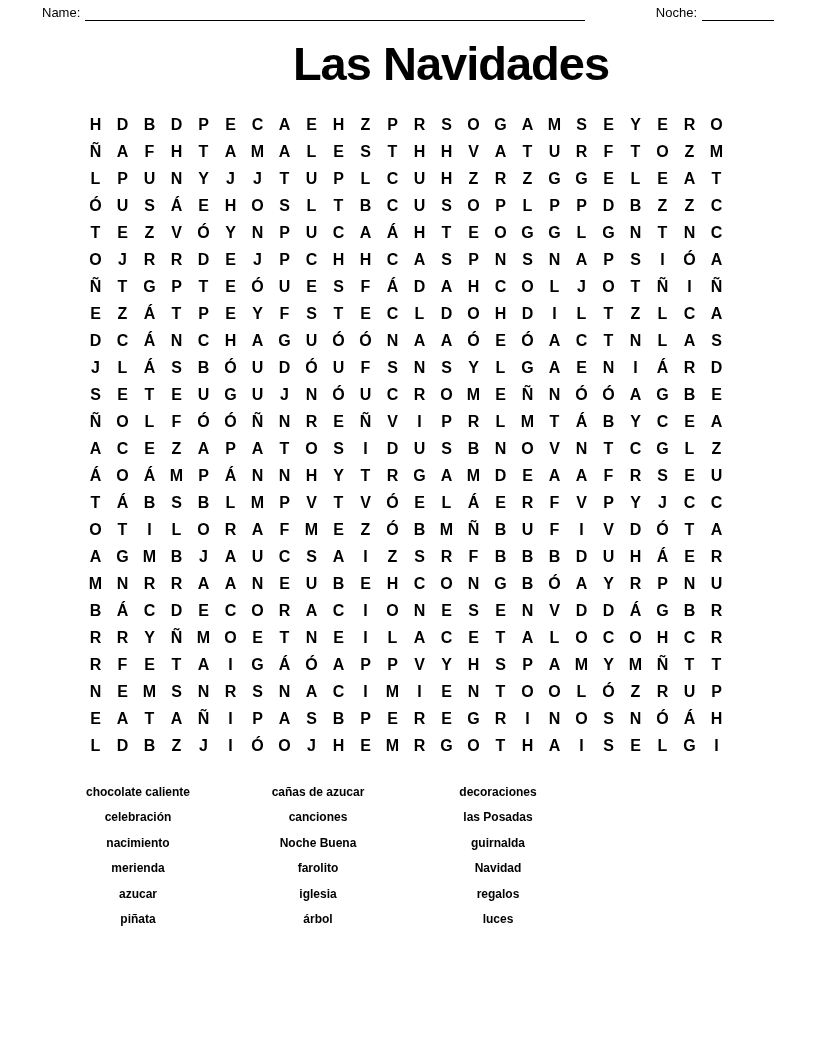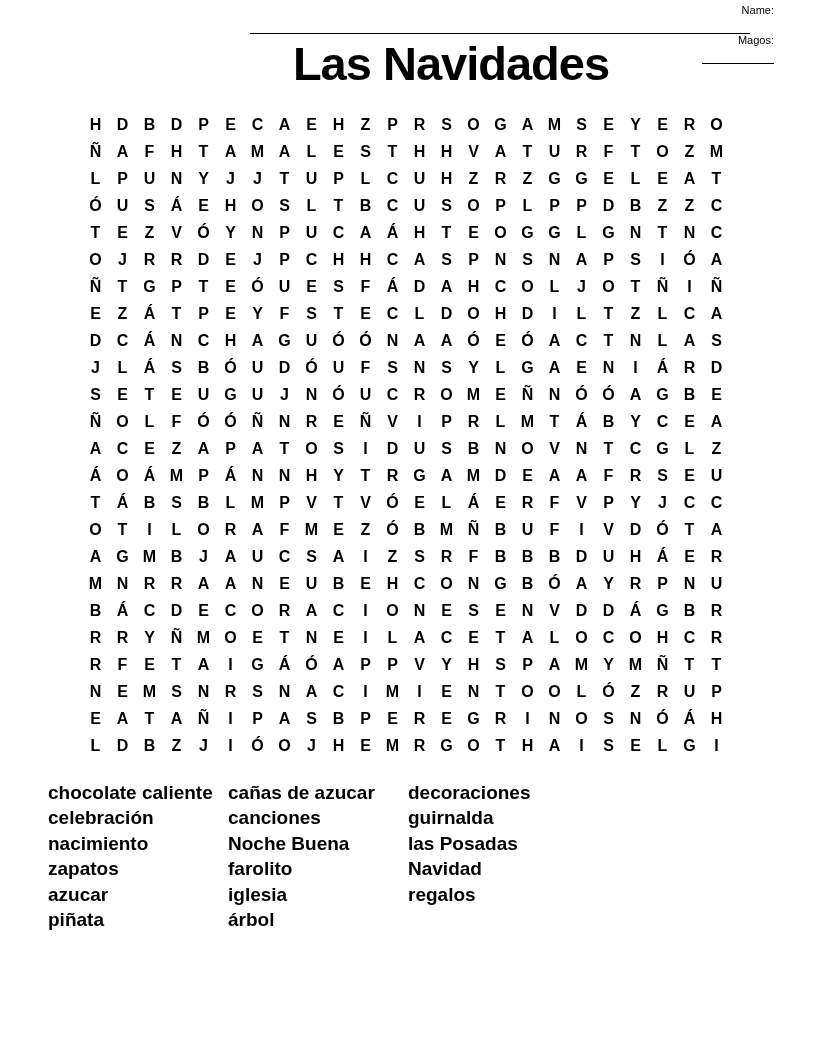--- a/index.html
+++ b/index.html
@@ -10,22 +10,21 @@
     font-family: "Liberation Sans", sans-serif;
     color: #000;
     overflow: hidden;
   }
 
   
   .header {
     position: absolute;
     left: 42px; top: 4px; right: 42px;
     display: flex; align-items: flex-end;
-    font-size: 11px;
-    flex-direction: column;
+    font-size: 13px;
   }
   .label { white-space: nowrap; padding-bottom: 1px; }
   .write-line {
     border-bottom: 1.5px solid #000;
     height: 17px;
     display: inline-block;
   }
   .name-line { width: 500px; margin-left: 5px; margin-right: 24px; }
   .date-line { width: 72px; margin-left: 5px; }
   .spacer { flex: 1; }
@@ -62,34 +61,35 @@
   }
 
   
   .word-list {
     position: absolute;
     left: 48px; top: 780px;
     display: flex;
   }
   .word-col { width: 180px; }
   .word-item {
-    font-size: 19px;
+    font-size: 12px;
     font-weight: bold;
     line-height: 25.4px;
     white-space: nowrap;
+    text-align: center;
   }
 </style>
 </head>
 <body>
 
 <div class="header">
   <span class="label">Name:</span>
   <span class="write-line name-line"></span>
   <span class="spacer"></span>
-  <span class="label">Magos:</span>
+  <span class="label">Noche:</span>
   <span class="write-line date-line"></span>
 </div>
 
 <div class="title">Las Navidades</div>
 
 <div class="grid" id="grid">
     <div class="grid-row">
       <span class="cell">H</span>
       <span class="cell">D</span>
       <span class="cell">B</span>
@@ -713,32 +713,33 @@
       <span class="cell">G</span>
       <span class="cell">I</span>
     </div>
   </div>
 
 <div class="word-list" id="word-list">
     <div class="word-col">
       <div class="word-item">chocolate caliente</div>
       <div class="word-item">celebración</div>
       <div class="word-item">nacimiento</div>
-      <div class="word-item">zapatos</div>
+      <div class="word-item">merienda</div>
       <div class="word-item">azucar</div>
       <div class="word-item">piñata</div>
     </div>
     <div class="word-col">
       <div class="word-item">cañas de azucar</div>
       <div class="word-item">canciones</div>
       <div class="word-item">Noche Buena</div>
       <div class="word-item">farolito</div>
       <div class="word-item">iglesia</div>
       <div class="word-item">árbol</div>
     </div>
     <div class="word-col">
       <div class="word-item">decoraciones</div>
+      <div class="word-item">las Posadas</div>
       <div class="word-item">guirnalda</div>
-      <div class="word-item">las Posadas</div>
       <div class="word-item">Navidad</div>
       <div class="word-item">regalos</div>
+      <div class="word-item">luces</div>
     </div>
   </div>
 
 </body></html>

